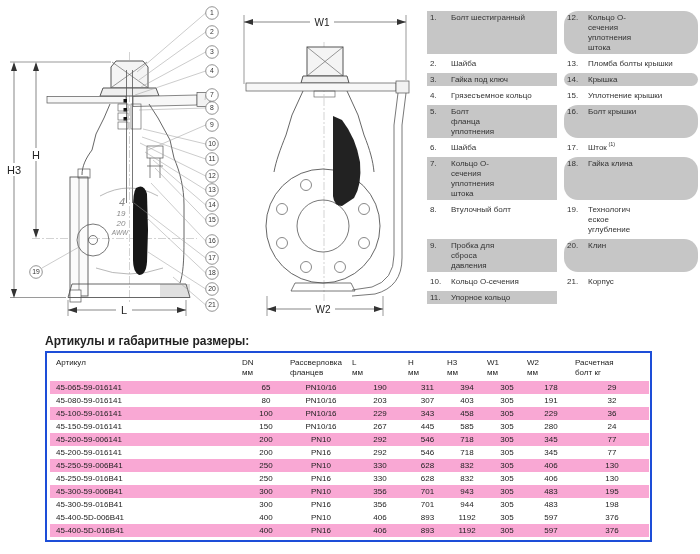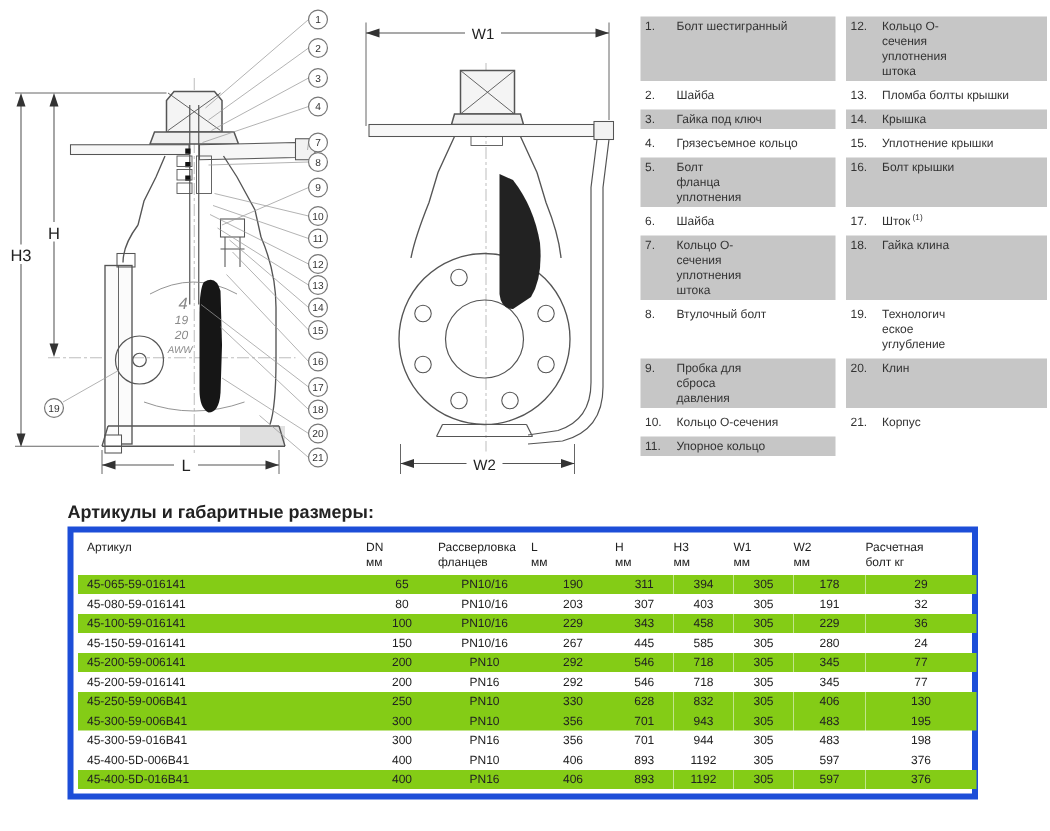--- a/index.html
+++ b/index.html
@@ -4,36 +4,36 @@
 <style>
   html,body{margin:0;padding:0;background:#fff;}
   .page{position:relative;width:700px;height:554px;background:#fff;overflow:hidden;
         font-family:"Liberation Sans",sans-serif;color:#222;}
   
   .diagram{position:absolute;left:0;top:0;}
   
   .parts{position:absolute;left:427px;top:11px;width:271px;display:flex;flex-direction:column;gap:3px;}
   .prow{display:flex;gap:7px;}
   .pcell{display:flex;align-items:flex-start;width:130px;padding:1.5px 2px 1.5px 3px;box-sizing:border-box;}
-  .pcell.r{width:134px;}
+  .pcell.r{width:134px;border-radius:14px;}
   .pcell.shaded{background:#c6c6c6;}
   .pnum{width:21px;flex:0 0 21px;font-size:8px;line-height:10px;color:#333;}
   .ptext{flex:1;font-size:8px;line-height:10px;color:#333;white-space:pre-line;}
   .ptext sup{font-size:5.5px;line-height:0;}
   
   .tbl-title{position:absolute;left:45px;top:334px;font-size:12px;font-weight:bold;color:#222;}
-  .tbl-wrap{position:absolute;left:45px;top:351px;width:607px;border:4px solid #1d4ed8;
+  .tbl-wrap{position:absolute;left:45px;top:351px;width:607px;border:2px solid #1d4ed8;
             padding:3px;box-sizing:border-box;background:#fff;}
   table{border-collapse:collapse;width:100%;table-layout:fixed;}
   th{font-weight:normal;font-size:8px;line-height:10px;padding:2px 0 3px 0;text-align:left;color:#222;vertical-align:top;}
   th.art{text-align:left;padding-left:6px;}
   td{font-size:8px;line-height:10px;padding:1.5px 0;text-align:center;color:#222;
      white-space:nowrap;overflow:hidden;}
   td.art{text-align:left;padding-left:6px;}
-  tbody tr.stripe{background:#84cc16;}
+  tbody tr.stripe{background:#f9a8d4;}
 </style>
 </head>
 <body>
 
 <div class="page">
 
   <svg class="diagram" width="425" height="330" viewBox="0 0 425 330">
     <g stroke="#555" stroke-width="1" fill="none">
 
       <g>
@@ -484,20 +484,31 @@
             <td class="art">45-250-59-006B41</td>
             <td>250</td>
             <td>PN10</td>
             <td>330</td>
             <td>628</td>
             <td>832</td>
             <td>305</td>
             <td>406</td>
             <td>130</td>
           </tr>
+          <tr>
+            <td class="art">45-250-59-016B41</td>
+            <td>250</td>
+            <td>PN16</td>
+            <td>330</td>
+            <td>628</td>
+            <td>832</td>
+            <td>305</td>
+            <td>406</td>
+            <td>130</td>
+          </tr>
           <tr class="stripe">
             <td class="art">45-300-59-006B41</td>
             <td>300</td>
             <td>PN10</td>
             <td>356</td>
             <td>701</td>
             <td>943</td>
             <td>305</td>
             <td>483</td>
             <td>195</td>

